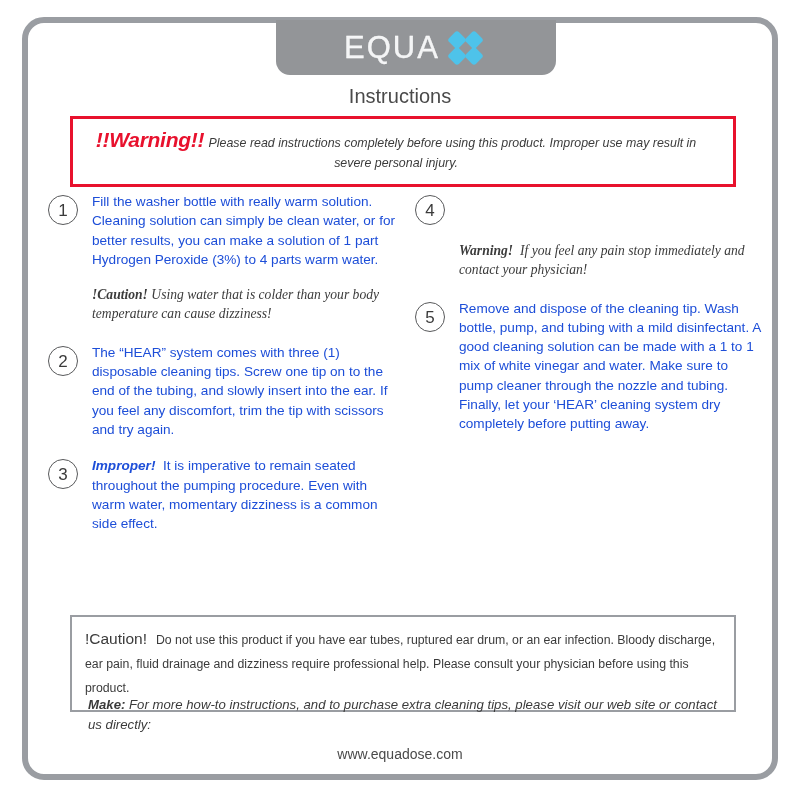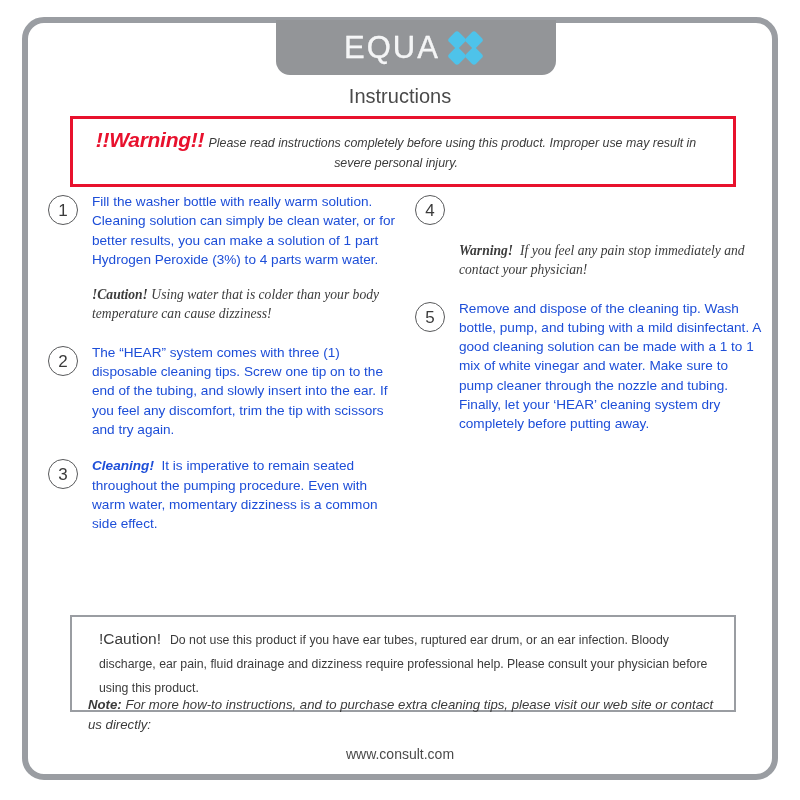--- a/index.html
+++ b/index.html
@@ -168,21 +168,21 @@
   .spacer-2 { height: 10px; }
 
   
   #caution-box {
     position: absolute;
     left: 42px;
     top: 592px;
     width: 666px;
     box-sizing: border-box;
     border: 2px solid #9a9da2;
-    padding: 10px 13px 11px 27px;
+    padding: 10px 13px 11px 13px;
     line-height: 1.5;
   }
   #caution-box .c-title {
     font-size: 15.5px;
     color: #3b3b3b;
   }
   #caution-box .c-body {
     font-size: 12.3px;
     color: #3b3b3b;
   }
@@ -249,21 +249,21 @@
 
       <div class="step">
         <div class="step-num">2</div>
         <div class="step-text"><span>The “HEAR” system comes with three (1) disposable cleaning tips. Screw one tip on to the end of the tubing, and slowly insert into the ear. If you feel any discomfort, trim the tip with scissors and try again.</span></div>
       </div>
 
       <div class="spacer-2"></div>
 
       <div class="step">
         <div class="step-num">3</div>
-        <div class="step-text"><span class="lead">Cleaning!</span>&nbsp; <span>It is imperative to remain seated throughout the pumping procedure. Even with warm water, momentary dizziness is a common side effect.</span></div>
+        <div class="step-text"><span class="lead">Improper!</span>&nbsp; <span>It is imperative to remain seated throughout the pumping procedure. Even with warm water, momentary dizziness is a common side effect.</span></div>
       </div>
 
     </div>
 
     <div class="col">
 
       <div class="step">
         <div class="step-num">4</div>
       </div>
 
@@ -279,19 +279,19 @@
 
     </div>
   </div>
 
   <div id="caution-box">
     <span class="c-title">!Caution!</span>&nbsp;
     <span class="c-body">Do not use this product if you have ear tubes, ruptured ear drum, or an ear infection. Bloody discharge, ear pain, fluid drainage and dizziness require professional help. Please consult your physician before using this product.</span>
   </div>
 
   <div id="note">
-    <span class="lead">Note:</span>
+    <span class="lead">Make:</span>
     <span>For more how-to instructions, and to purchase extra cleaning tips, please visit our web site or contact us directly:</span>
   </div>
 
-  <div id="website">www.consult.com</div>
+  <div id="website">www.equadose.com</div>
 
 </div>
 
 </body></html>

